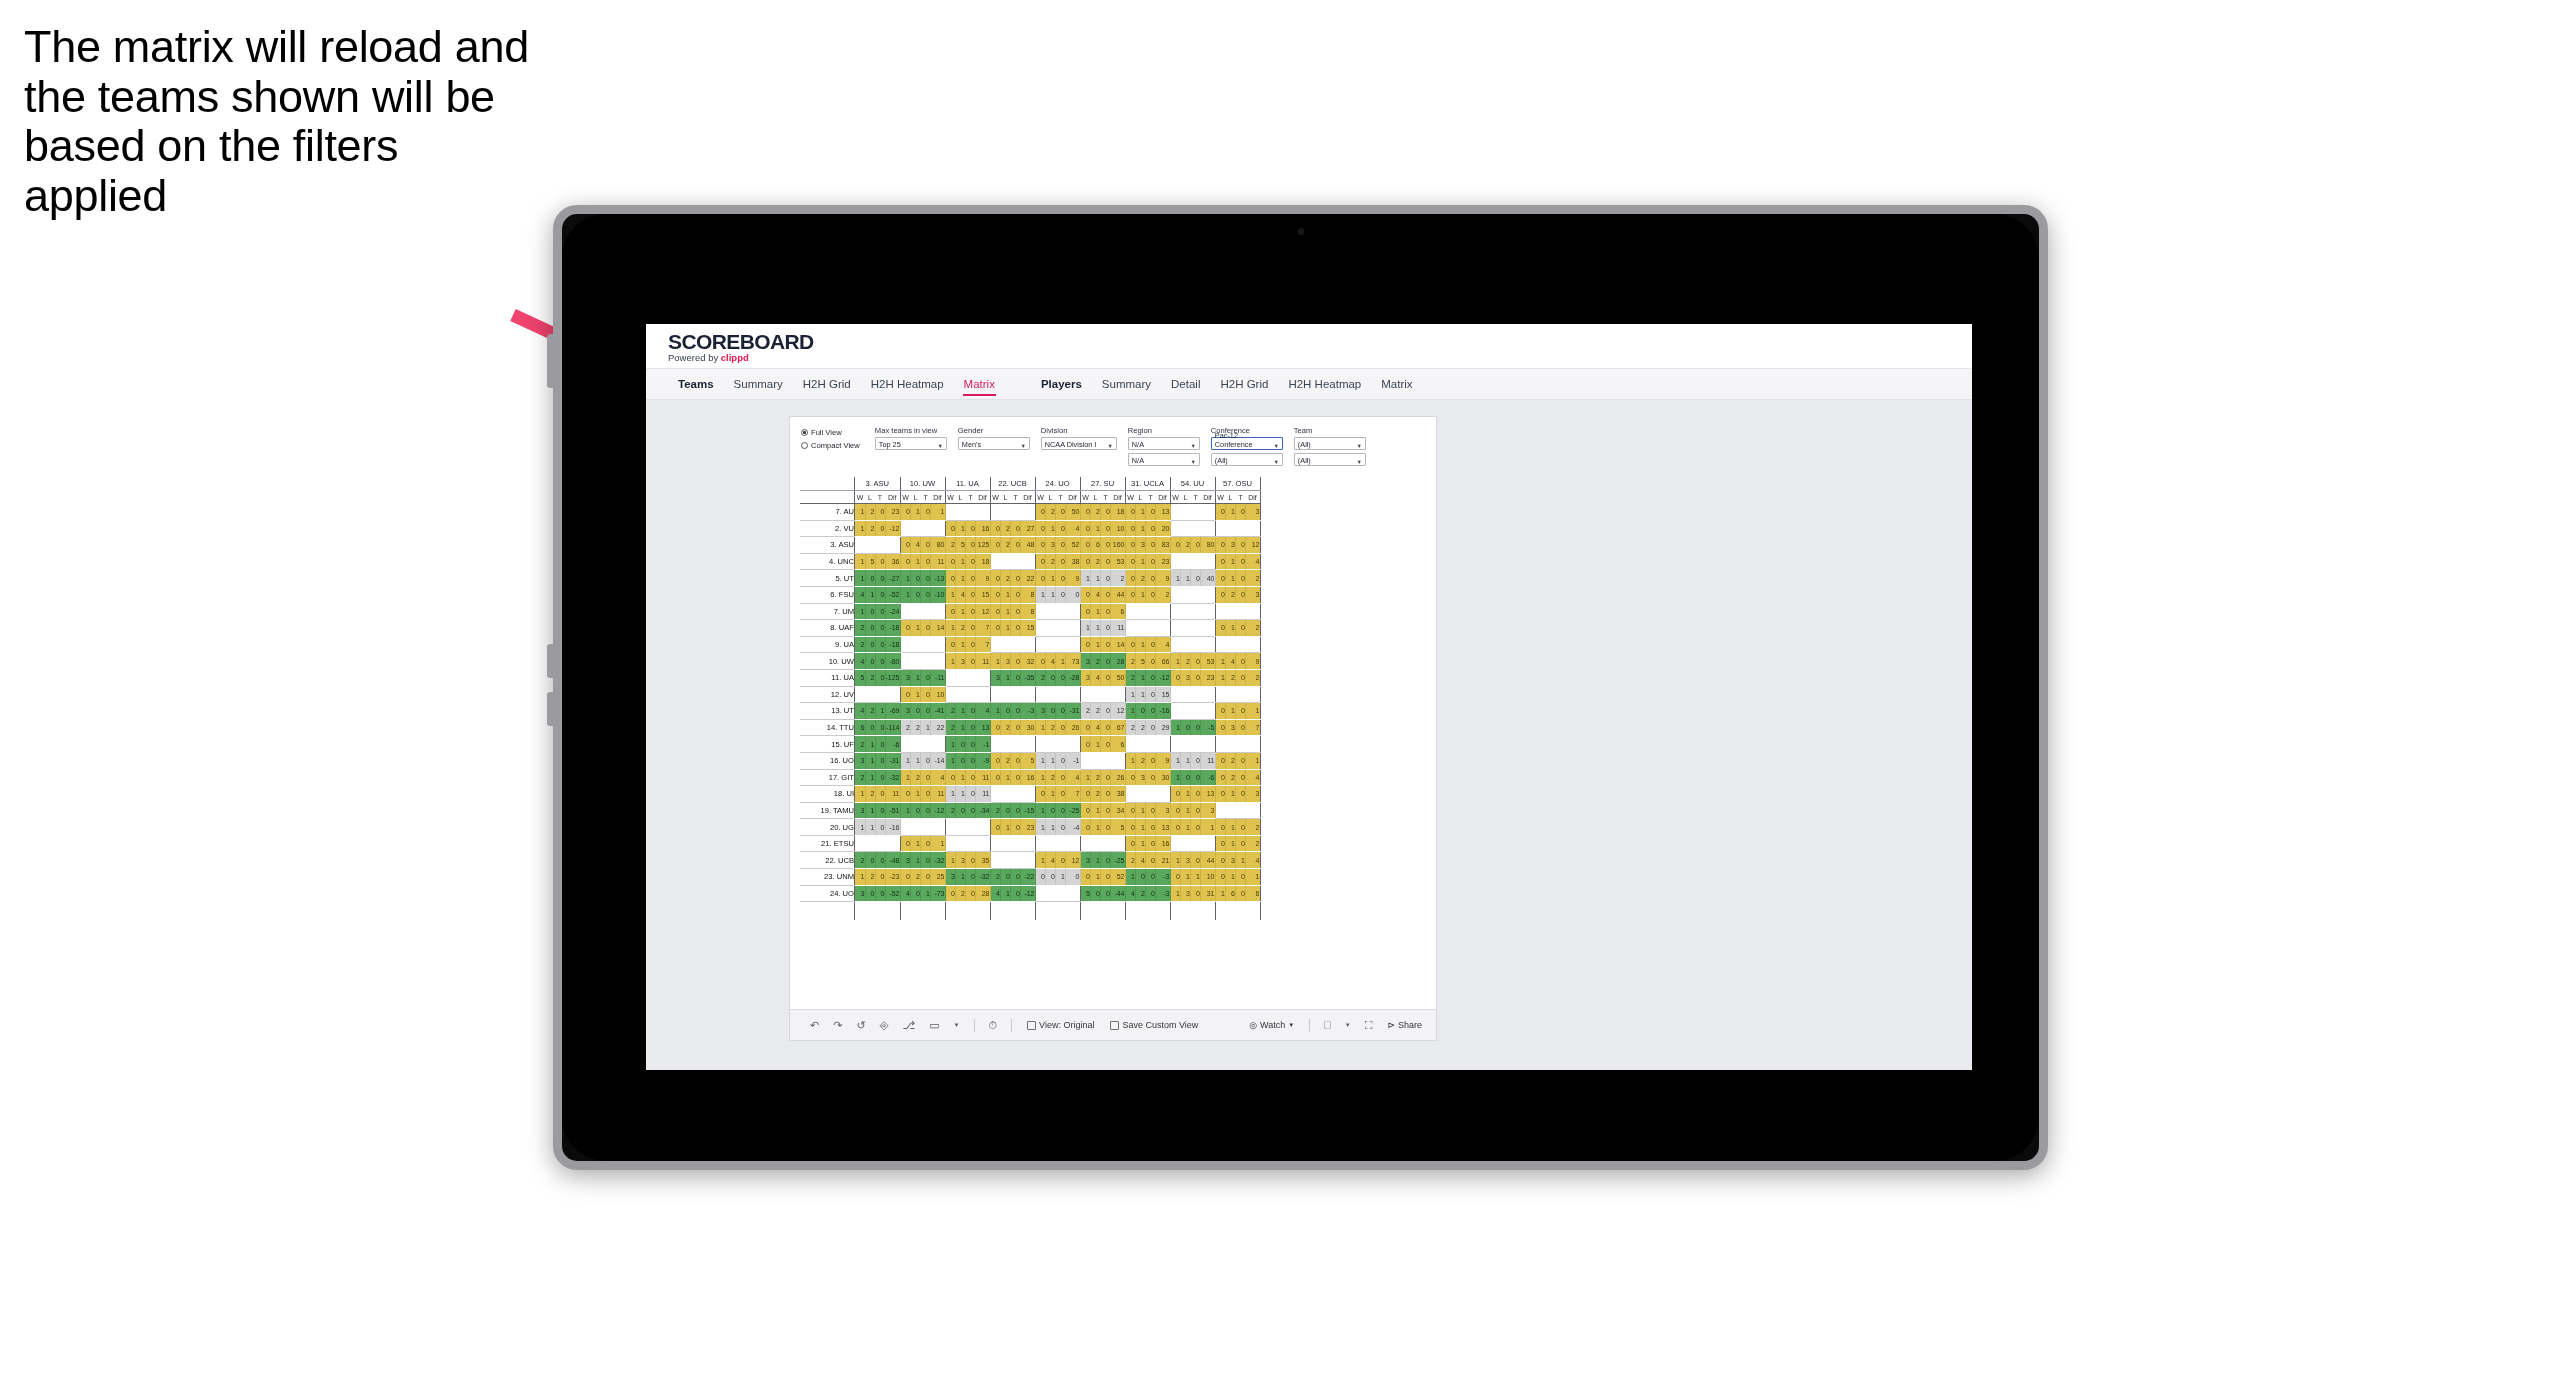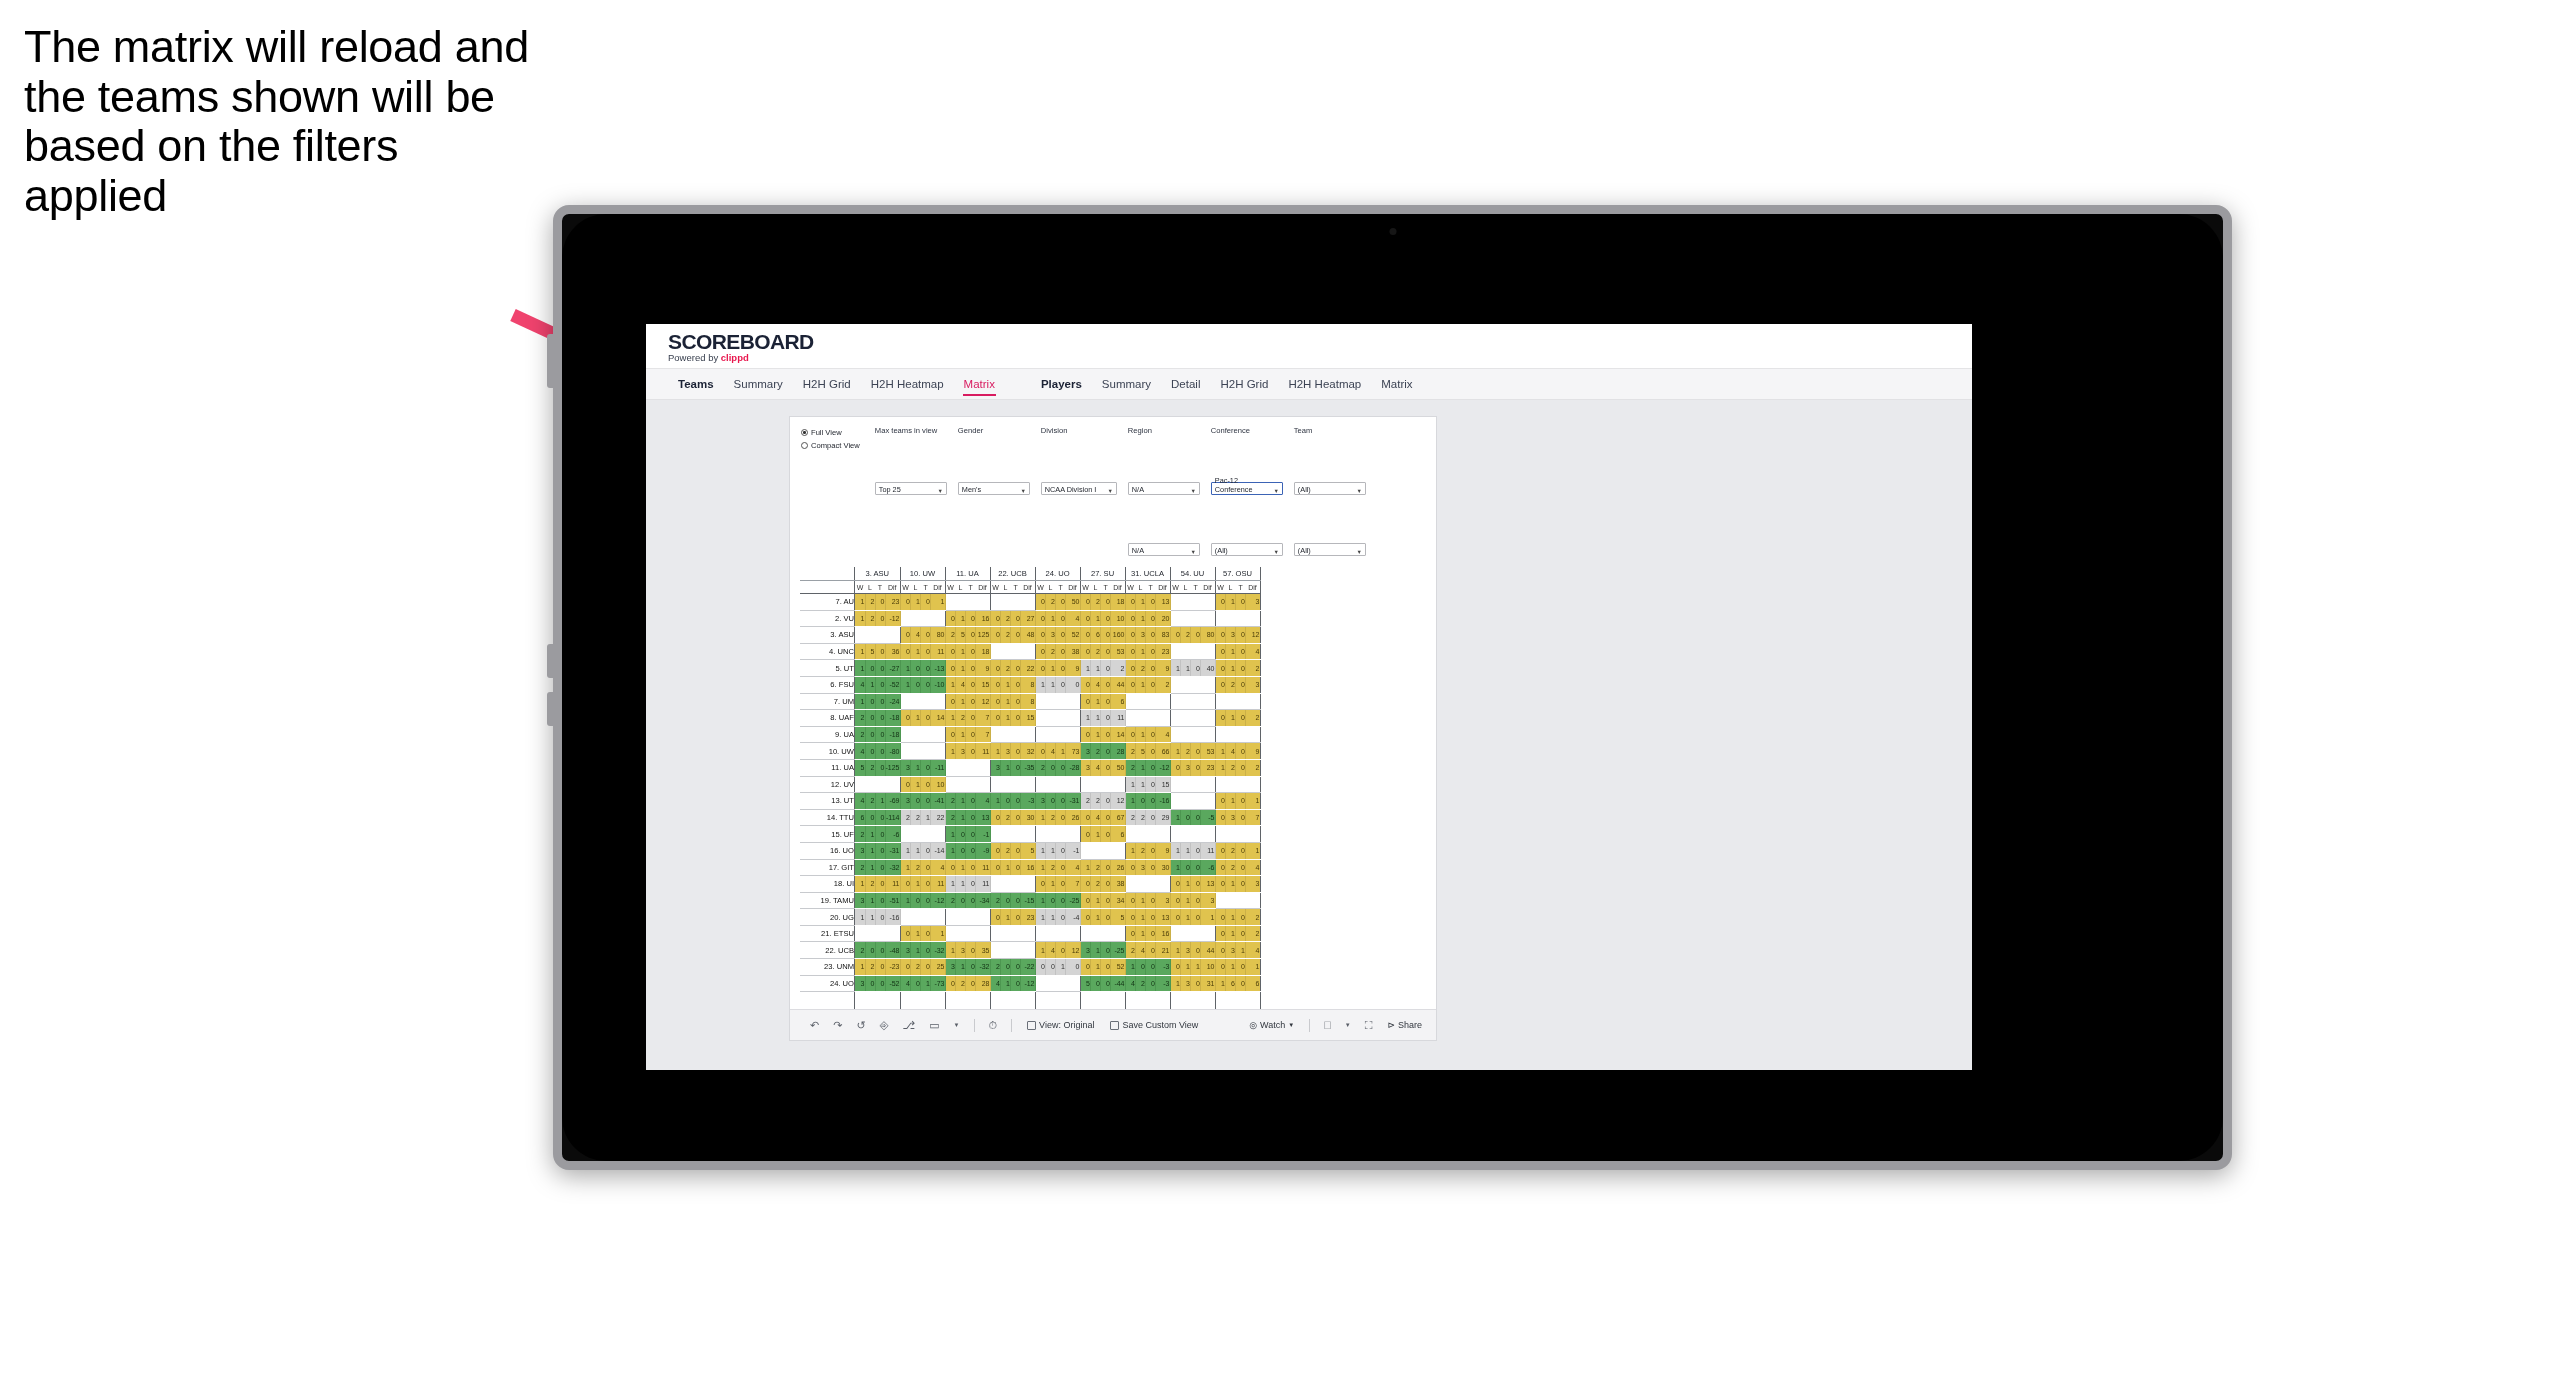--- a/index.html
+++ b/index.html
@@ -8,22 +8,22 @@
   
   .annotation{
     position:absolute;left:24px;top:22px;width:520px;
     font-size:45px;line-height:1.10;color:#000;font-family:"Liberation Sans",sans-serif;
     letter-spacing:-0.3px;
   }
   .arrow-wrap{position:absolute;left:0;top:0;width:2568px;height:1382px;pointer-events:none;}
 
   
   .tablet{
-    position:absolute;left:553px;top:205px;width:1679px;height:965px;
-    background:#0a0a0a;border-radius:16px;
+    position:absolute;left:553px;top:205px;width:1495px;height:965px;
+    background:#0a0a0a;border-radius:24px;
     border:9px solid #9b9b9f;
     box-sizing:border-box;
     box-shadow:0 6px 26px rgba(0,0,0,.35);
   }
   .tablet-inner{
     position:absolute;left:0;top:0;right:0;bottom:0;border-radius:44px;background:#000;overflow:hidden;
   }
   .cam{position:absolute;left:50%;top:14px;transform:translateX(-50%);width:7px;height:7px;border-radius:50%;background:#161616;}
   .side-btn{position:absolute;left:-15px;width:6px;background:#9b9b9f;border-radius:3px 0 0 3px;}
   .sb1{top:120px;height:54px;}
@@ -60,21 +60,21 @@
 
   
   .workspace{position:absolute;left:0;top:76px;right:0;bottom:0;background:#e9eaed;}
   .viz{
     position:absolute;left:143px;top:16px;width:648px;height:625px;background:#fff;
     border:1px solid #d7d8dc;box-sizing:border-box;
   }
 
   
   .filters{display:flex;padding:9px 13px 6px 11px;gap:11px;align-items:flex-start;}
-  .fcol{display:flex;flex-direction:column;gap:45px;}
+  .fcol{display:flex;flex-direction:column;}
   .flabel{font-size:7.6px;color:#2d3340;margin-bottom:2px;line-height:9px;white-space:nowrap;}
   .fsel{
     width:72px;height:13px;border:1px solid #b6b7bb;background:#fff;border-radius:1px;
     font-size:7.3px;color:#23272f;display:flex;align-items:flex-end;padding:0 3px;box-sizing:border-box;
     justify-content:space-between;margin-bottom:3px;
   }
   .fsel.wide{width:76px;}
   .fsel.hl{border:1.6px solid #3b63b5;}
   .caret{font-size:5.5px;color:#444;line-height:1;}
   .radios{display:flex;flex-direction:column;gap:4px;padding-top:2px;margin-right:4px;}

